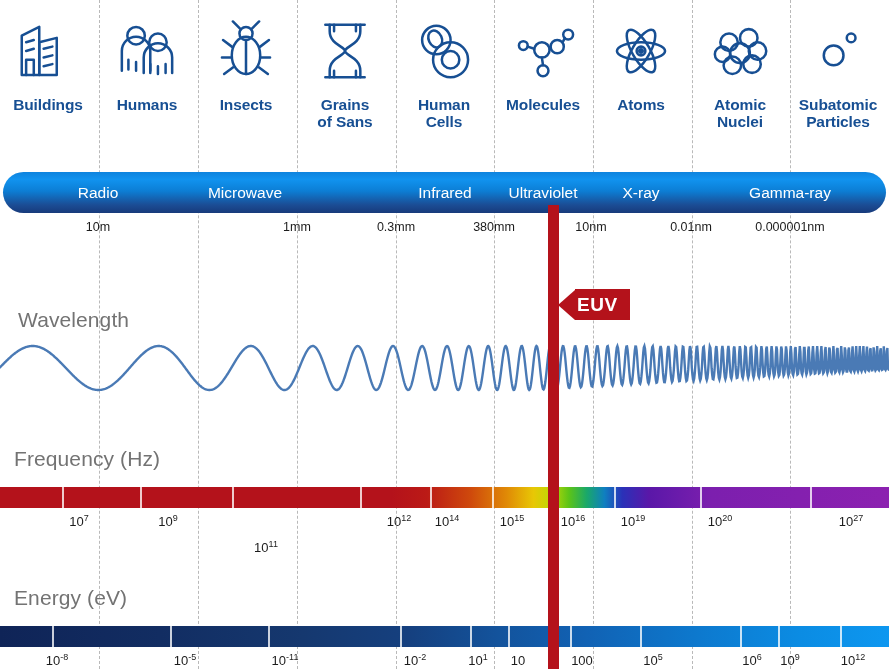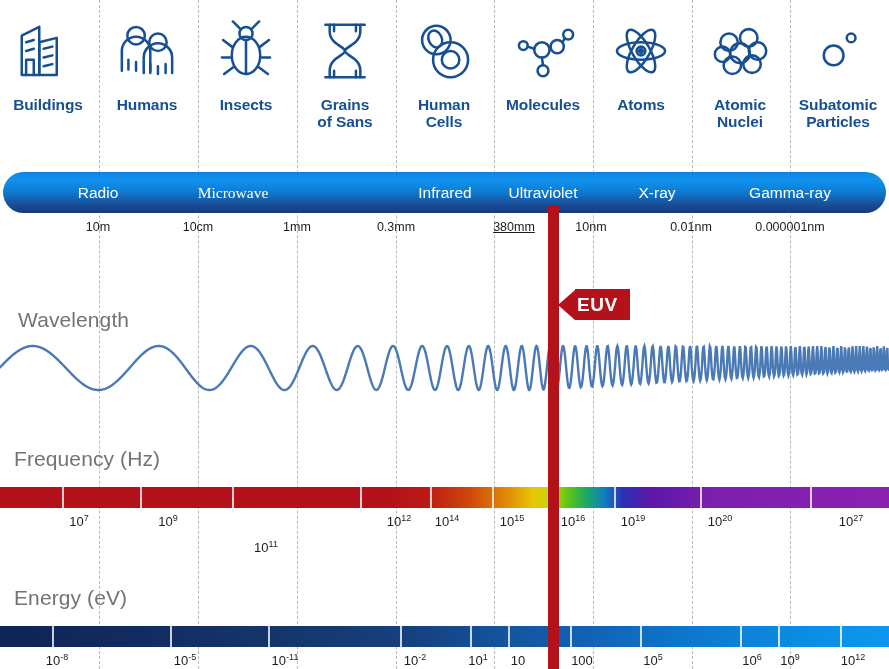--- a/index.html
+++ b/index.html
@@ -222,33 +222,32 @@
             <circle cx="28" cy="36" r="9"></circle>
             <circle cx="44" cy="20" r="4"></circle>
           </svg>
         </div>
         <div class="scale-label">Subatomic<br>Particles</div>
       </div>
     </div>
 
   <div id="band">
       <div class="band-label" style="left: 25px; width: 140px;">Radio</div>
-      <div class="band-label" style="left: 160px; width: 140px; font-family: Liberation Serif, serif;">Microwave</div>
+      <div class="band-label" style="left: 172px; width: 140px;">Microwave</div>
       <div class="band-label" style="left: 372px; width: 140px;">Infrared</div>
       <div class="band-label" style="left: 470px; width: 140px;">Ultraviolet</div>
-      <div class="band-label" style="left: 584px; width: 140px;">X-ray</div>
+      <div class="band-label" style="left: 568px; width: 140px;">X-ray</div>
       <div class="band-label" style="left: 717px; width: 140px;">Gamma-ray</div>
     </div>
 
   <div id="wl-ticks">
       <div class="wl-tick" style="left: 38px; width: 120px;">10m</div>
-      <div class="wl-tick" style="left: 138px; width: 120px;">10cm</div>
       <div class="wl-tick" style="left: 237px; width: 120px;">1mm</div>
       <div class="wl-tick" style="left: 336px; width: 120px;">0.3mm</div>
-      <div class="wl-tick" style="left: 454px; width: 120px; text-decoration: underline;">380mm</div>
+      <div class="wl-tick" style="left: 434px; width: 120px;">380mm</div>
       <div class="wl-tick" style="left: 531px; width: 120px;">10nm</div>
       <div class="wl-tick" style="left: 631px; width: 120px;">0.01nm</div>
       <div class="wl-tick" style="left: 730px; width: 120px;">0.000001nm</div>
     </div>
 
   <div class="section-title" style="left:18px;top:308px;">Wavelength</div>
   <div class="section-title" style="left:14px;top:447px;">Frequency (Hz)</div>
   <div class="section-title" style="left:14px;top:586px;">Energy (eV)</div>
 
   <svg id="wave" viewBox="0 0 889 72" preserveAspectRatio="none">

